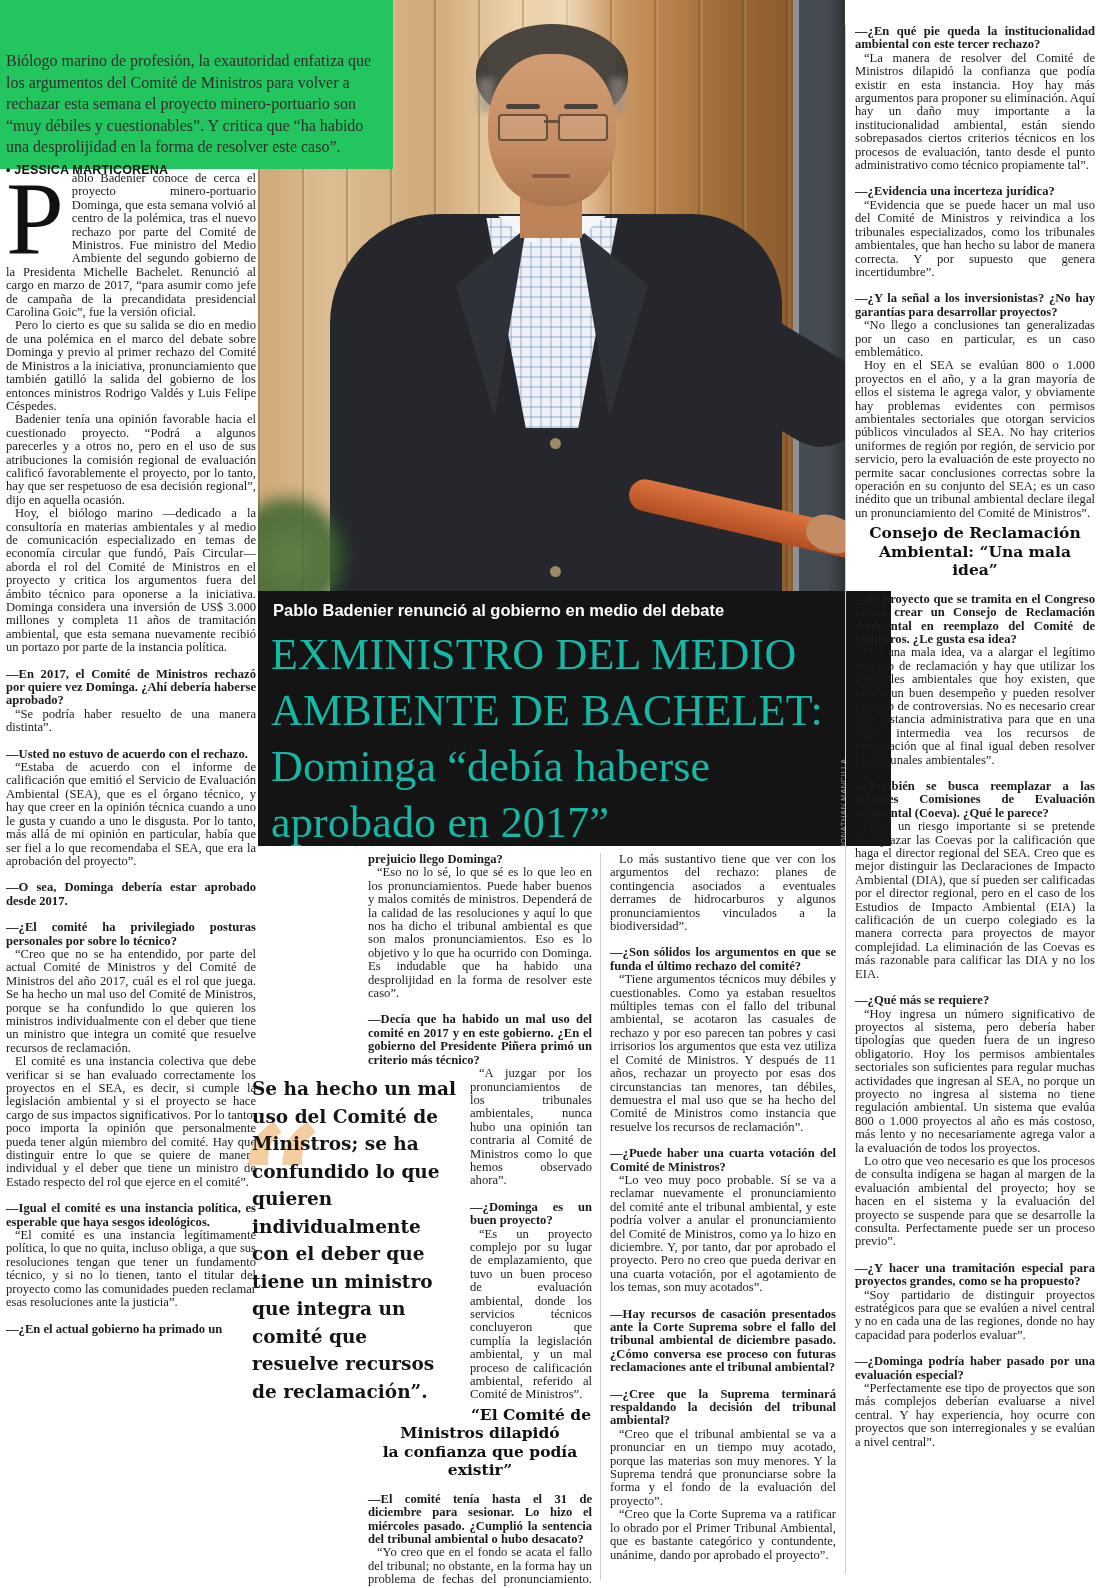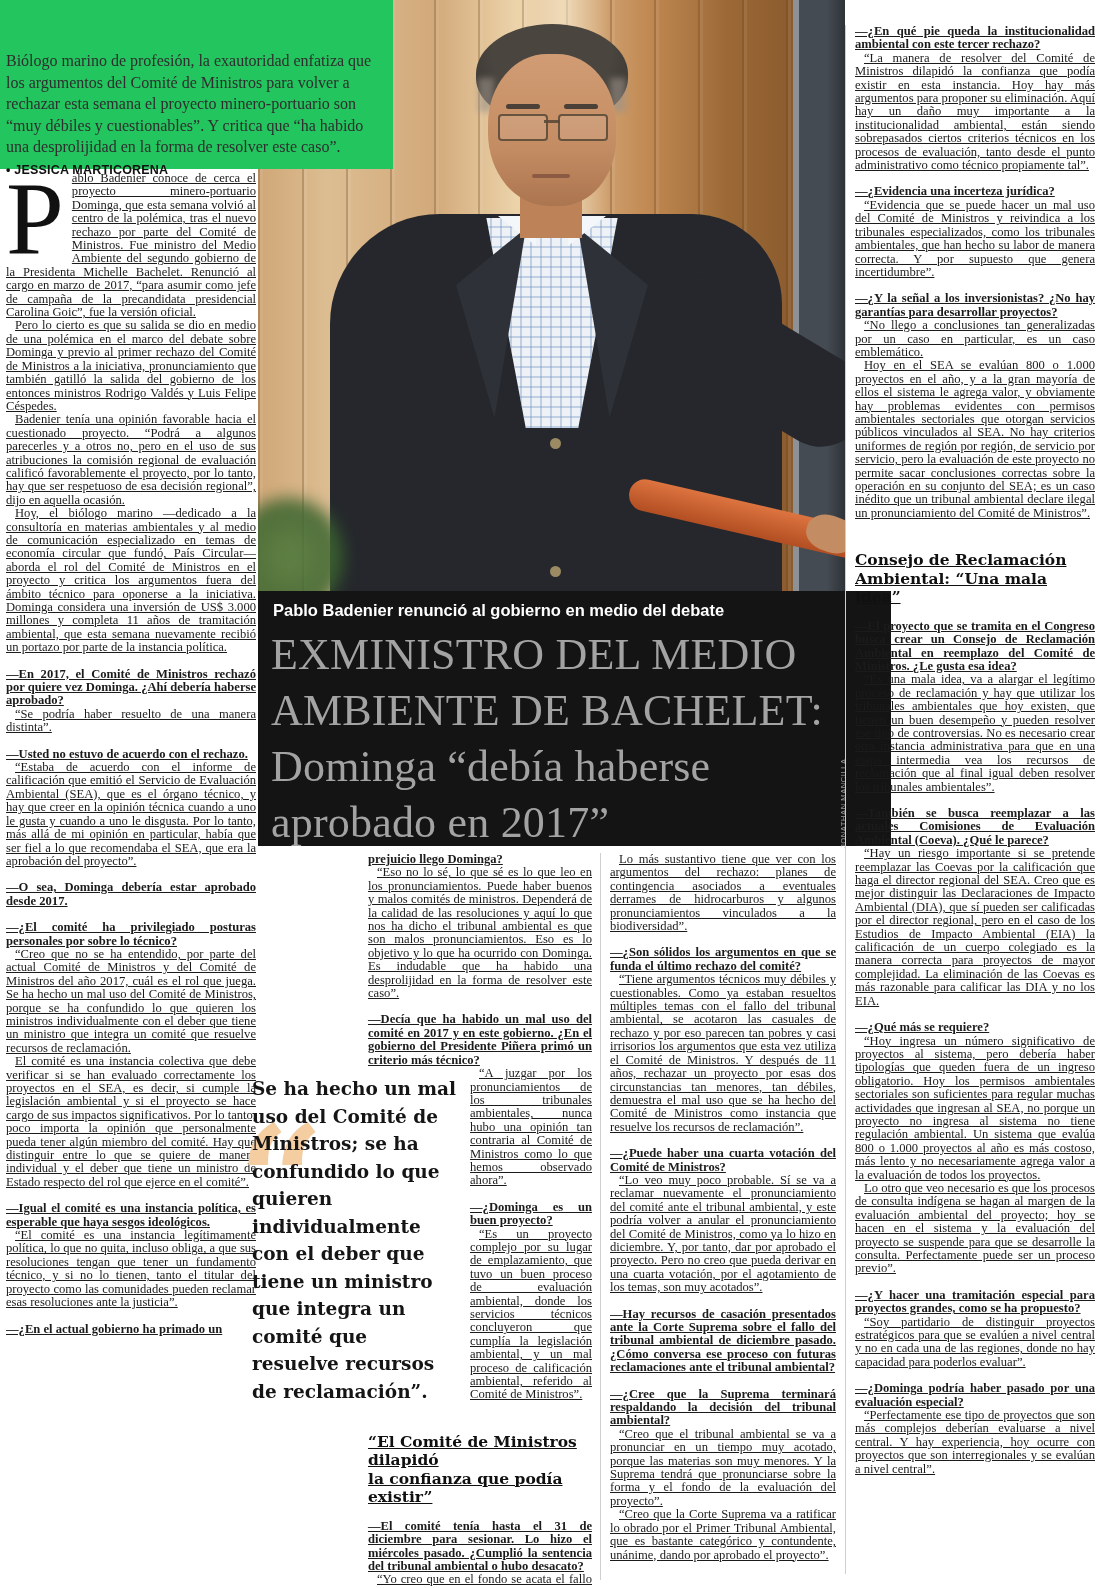--- a/index.html
+++ b/index.html
@@ -55,44 +55,44 @@
   
   #introbox{position:absolute;left:0;top:0;width:393px;height:169px;background:#22c55e;}
   #intro{position:absolute;left:6px;top:34px;width:381px;
     font:16px/21.6px "Liberation Serif",serif;color:#2e2e2e;text-align:left;}
   #intro .byline{font:bold 12.5px/1 "Liberation Sans",sans-serif;color:#111;letter-spacing:.2px;white-space:nowrap;}
 
   
   #headblock{position:absolute;left:258px;top:591px;width:633px;height:255px;background:#141414;}
   #kicker{position:absolute;left:15px;top:9px;font:bold 16.5px/1.3 "Liberation Sans",sans-serif;color:#fff;}
   #headline{position:absolute;left:13px;top:36px;width:560px;
-    font:44px/56px "Liberation Serif",serif;color:#a3a3a3;white-space:pre-line;letter-spacing:.2px;}
+    font:44px/56px "Liberation Serif",serif;color:#14b8a6;white-space:pre-line;letter-spacing:.2px;}
 
   
   #credit{position:absolute;left:839px;top:748px;height:100px;
     writing-mode:vertical-rl;transform:rotate(180deg);
     font:7.5px "Liberation Sans",sans-serif;color:#9a9a9a;letter-spacing:.6px;}
 
   
   .col{position:absolute;text-align:justify;font:12.6px/13.4px "Liberation Serif",serif;color:#1b1b1b;overflow:hidden;}
   #col-left{left:6px;top:172px;width:250px;height:1412px;}
   #col-b{left:368px;top:853px;width:224px;height:733px;overflow:visible;}
   #col-c{left:610px;top:853px;width:226px;height:733px;}
   #col-d{left:855px;top:25px;width:240px;height:1558px;}
   .vrule{position:absolute;width:1px;background:#cfcfcf;}
   #rule-bc{left:600px;top:853px;height:727px;}
   #rule-d{left:845px;top:25px;height:1549px;}
 
-  .blk{margin:0;text-decoration:underline;}
+  .blk{margin:0;}
   .col .blk:first-child{margin-top:0 !important;}
   p.q{font-weight:bold;margin-top:13px;}
   p.a,p.p{text-indent:9px;}
   p.lead{text-indent:0;}
-  h3.subhead{font:bold 15.5px/18.5px "DejaVu Serif",serif;color:#101010;margin:31px 0 13px;
-    white-space:pre-line;text-align:left;}
+  h3.subhead{font:bold 15.5px/18.5px "DejaVu Serif",serif;color:#101010;margin:4px 0 13px;
+    white-space:pre-line;text-align:center;}
   .dropcap{float:left;font:104px/0.78 "Liberation Serif",serif;color:#111;margin:6px 8px 0 0;}
 
   .pullquote{float:left;width:206px;margin:8px 12px 6px -116px;position:relative;
     font:bold 18.5px/27.5px "DejaVu Serif",serif;color:#151515;text-align:left;}
   .pullquote .bigquote{position:absolute;left:-14px;top:30px;z-index:0;
     font:bold 150px/1 "DejaVu Serif",serif;color:#f4cda1;}
   .pullquote .pq-text{position:relative;z-index:1;}
 </style>
 </head>
 <body>

